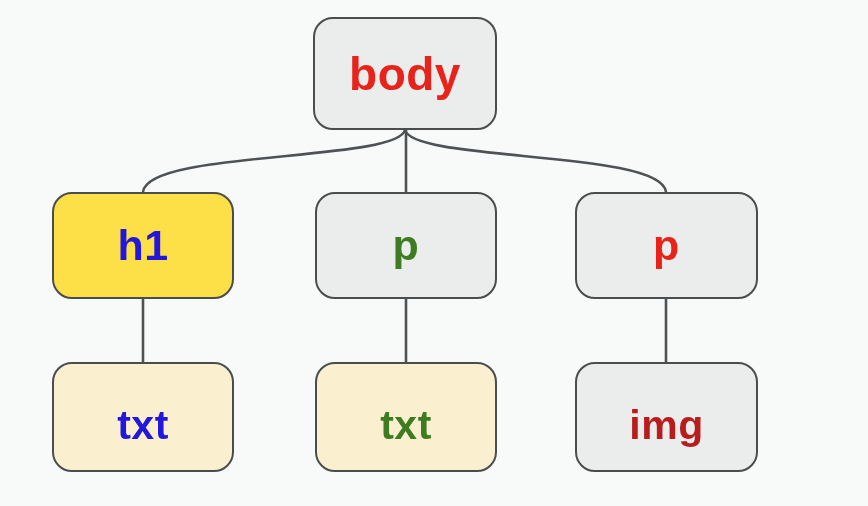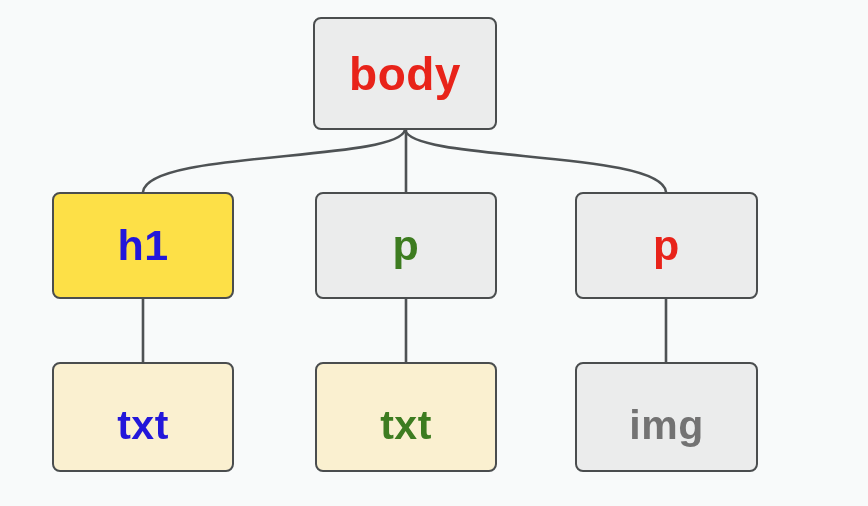--- a/index.html
+++ b/index.html
@@ -23,21 +23,21 @@
   }
   .edges path {
     fill: none;
     stroke-width: 2.6;
     stroke-linecap: round;
   }
   .node {
     position: absolute;
     box-sizing: border-box;
     border: 2.5px solid #4a4d4e;
-    border-radius: 8px;
+    border-radius: 20px;
     display: flex;
     align-items: center;
     justify-content: center;
   }
   .node-label {
     font-weight: 700;
     line-height: 1;
     letter-spacing: 0.5px;
   }
   .node-root   { left: 313px; top: 17px;  width: 184px; height: 113px; }
@@ -82,16 +82,16 @@
 
   <div class="node node-row3 col-left" style="background: rgb(250, 240, 208); border-color: rgb(74, 77, 78);">
     <span class="node-label" style="color: rgb(34, 23, 218);">txt</span>
   </div>
 
   <div class="node node-row3 col-mid" style="background: rgb(250, 240, 208); border-color: rgb(74, 77, 78);">
     <span class="node-label" style="color: rgb(61, 124, 32);">txt</span>
   </div>
 
   <div class="node node-row3 col-right" style="background: rgb(235, 236, 236); border-color: rgb(74, 77, 78);">
-    <span class="node-label" style="color: #737373;">img</span>
+    <span class="node-label" style="color: #b91c1c;">img</span>
   </div>
 
 </div>
 
 </body></html>

